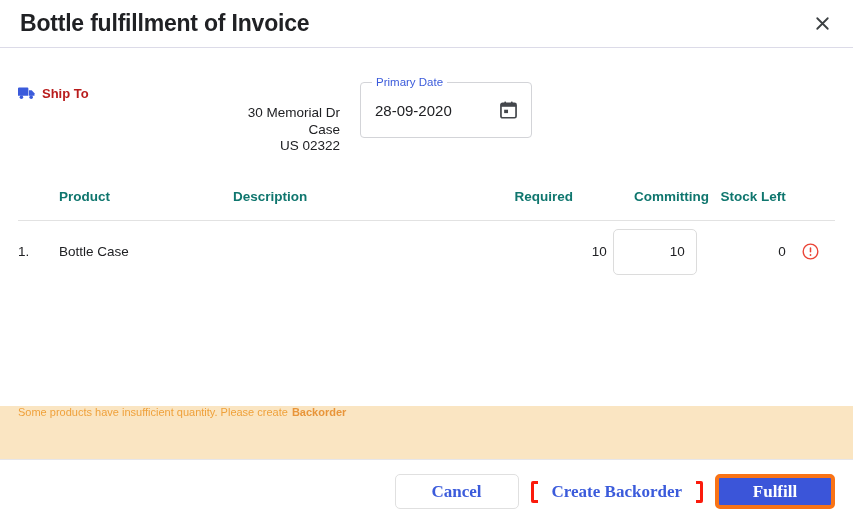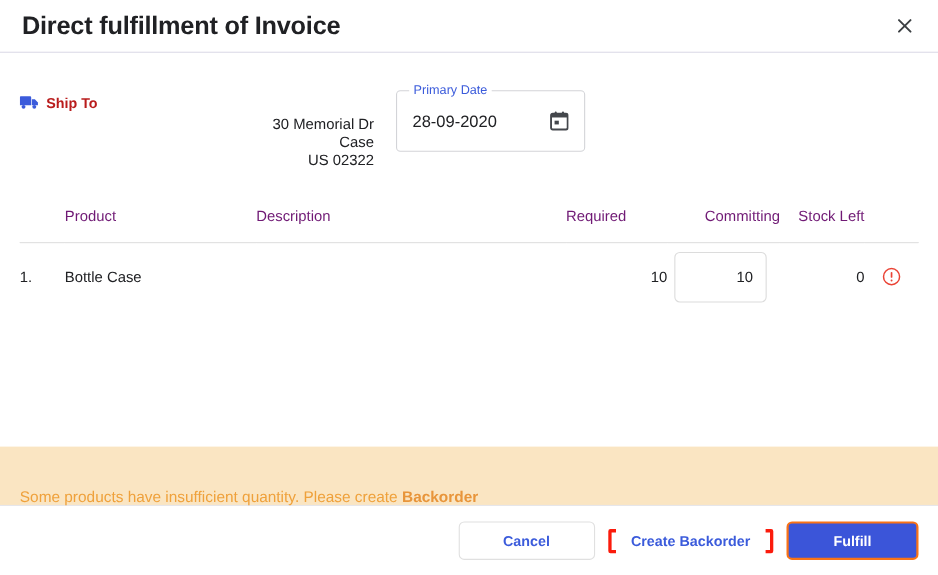--- a/index.html
+++ b/index.html
@@ -148,22 +148,22 @@
     padding: 0 18px;
     margin-top: 34px;
   }
   table.products {
     width: 100%;
     border-collapse: collapse;
     table-layout: fixed;
   }
   table.products th {
     font-size: 13.5px;
-    font-weight: 400;
-    color: #701a75;
+    font-weight: 700;
+    color: #0f766e;
     padding: 0 0 16px 0;
     text-align: left;
     vertical-align: bottom;
   }
   table.products thead tr {
     border-bottom: 1px solid #e2e2e2;
   }
   table.products td {
     font-size: 13.5px;
     color: #202124;
@@ -214,23 +214,23 @@
   .warn-banner {
     position: absolute;
     left: 0;
     right: 0;
     bottom: 0;
     height: 54px;
     background: #fae5c2;
     border-bottom: 1px solid #e6e6ea;
     box-sizing: border-box;
     display: flex;
-    align-items: flex-end;
+    align-items: flex-start;
     padding-left: 18px;
-    font-size: 14px;
+    font-size: 11px;
     color: #efa13b;
   }
   .warn-banner .link {
     color: #e8953a;
     font-weight: 700;
     margin-left: 4px;
     cursor: pointer;
     text-decoration: none;
   }
 
@@ -241,22 +241,22 @@
     box-sizing: border-box;
     display: flex;
     align-items: center;
     justify-content: flex-end;
     gap: 10px;
     padding: 0 18px 0 0;
     background: #ffffff;
   }
   .btn {
     box-sizing: border-box;
-    font-family: Liberation Sans, sans-serif;
-    font-size: 13px;
+    font-family: Liberation Serif, serif;
+    font-size: 17px;
     font-weight: 700;
     border-radius: 5px;
     height: 35px;
     display: inline-flex;
     align-items: center;
     justify-content: center;
     cursor: pointer;
     white-space: nowrap;
   }
   .btn-outline {
@@ -266,21 +266,21 @@
     width: 124px;
   }
   .btn-plain {
     background: #ffffff;
     border: none;
     color: #3b5bdb;
     padding: 0 14px;
   }
   .btn-primary {
     background: #3b55d9;
-    border: 2px solid #f97316;
+    border: 4px solid #f97316;
     color: #ffffff;
     width: 120px;
   }
   .highlight-wrap {
     border: 3px solid #fb1b0c;
     border-radius: 2px;
     padding: 2px 4px;
     display: inline-flex;
     align-items: center;
     justify-content: center;
@@ -288,21 +288,21 @@
     box-sizing: border-box;
     margin: 0 2px;
   }
 </style>
 </head>
 <body>
 
 <div class="dialog">
 
   <div class="dialog-header">
-    <div class="dialog-title">Direct fulfillment of Invoice</div>
+    <div class="dialog-title">Bottle fulfillment of Invoice</div>
     <button class="close-btn" aria-label="Close">
       <svg width="15" height="15" viewBox="0 0 16 16" aria-hidden="true">
         <path d="M2.4 2.4 L13.6 13.6 M13.6 2.4 L2.4 13.6" stroke="#3c4043" stroke-width="1.9" stroke-linecap="round"></path>
       </svg>
     </button>
   </div>
 
   <div class="dialog-body">
 
     <div class="info-strip">

